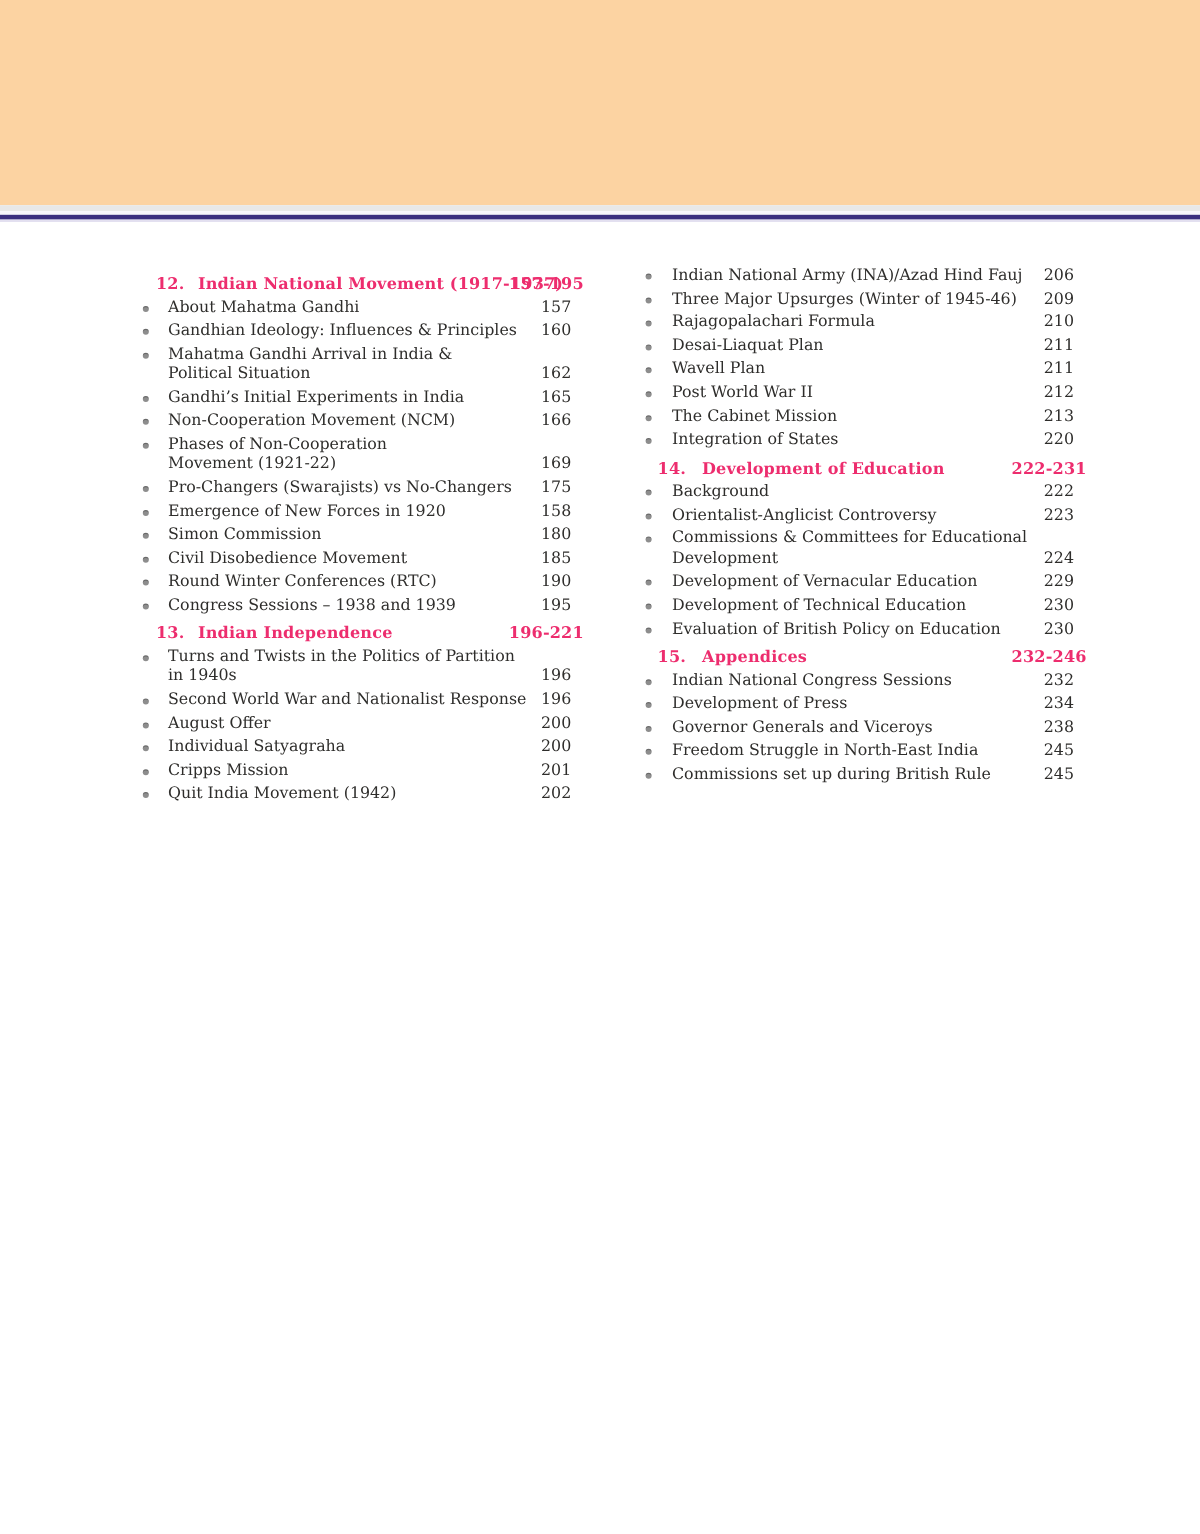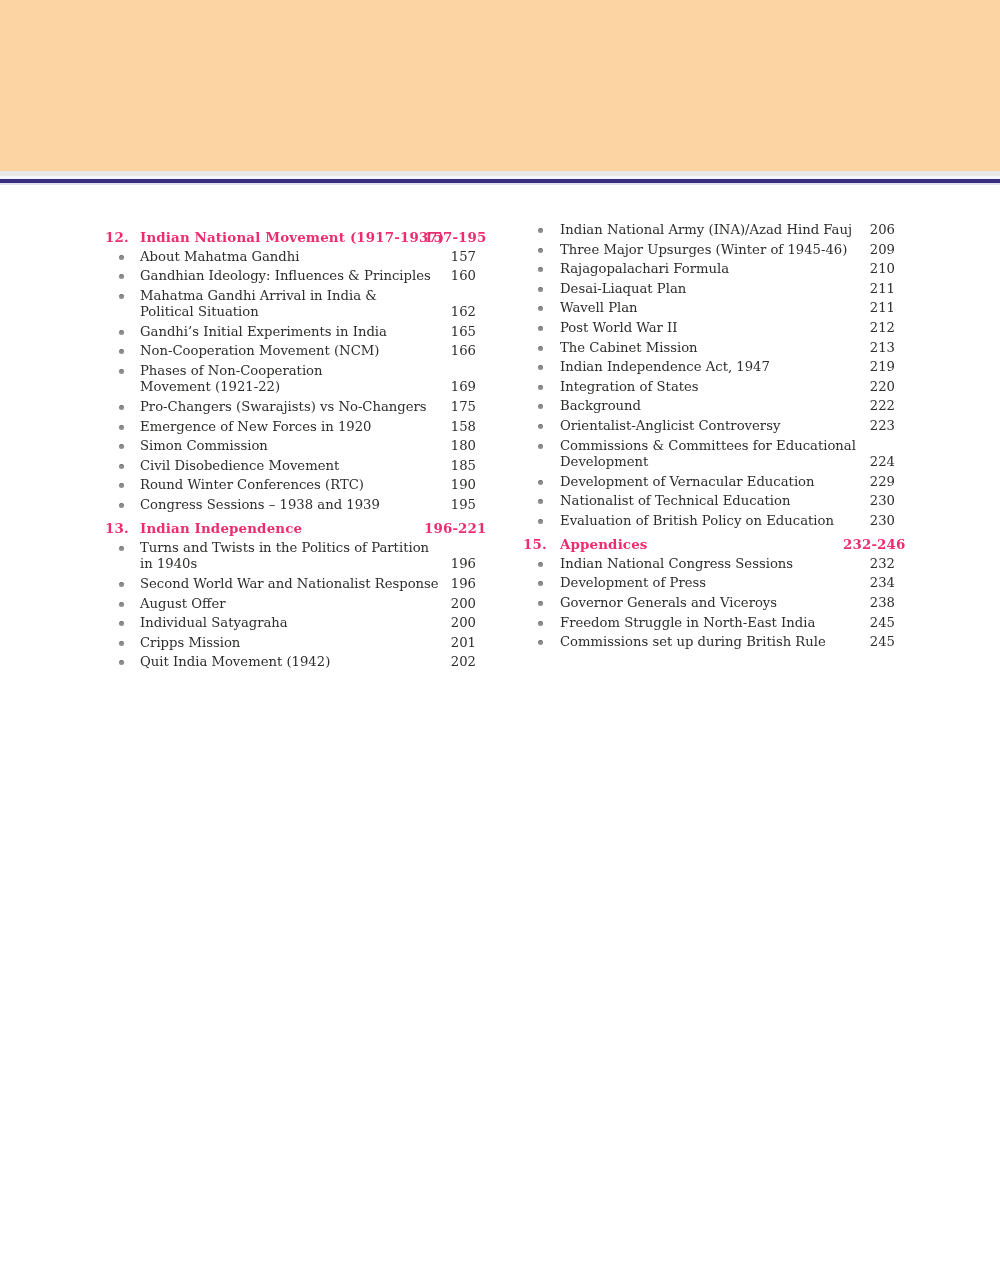--- a/index.html
+++ b/index.html
@@ -27,21 +27,21 @@
   .row.heading{margin-top:7px;color:var(--accent);font-weight:bold;font-size:13.4px;letter-spacing:0.15px;}
   .num-col{flex:none;width:35px;}
   .toc-col.right .num-col{width:37px;}
   .text-col{flex:1;min-width:0;}
   .line{line-height:16.4px;white-space:nowrap;}
   .page-col{flex:none;width:52px;text-align:right;align-self:flex-end;line-height:16.4px;white-space:nowrap;}
   .heading .page-col{color:var(--accent);}
   .bullet{display:block;width:5px;height:5px;border-radius:50%;background:var(--bullet);margin-top:6px;box-shadow:0 1px 0 rgba(0,0,0,0.25) inset;}
   .toc-col.left .bullet{margin-left:14px;}
   .toc-col.right .bullet{margin-left:15px;}
-  .chap-num{line-height:16.4px;}
+  .chap-num{line-height:16.4px;margin-left:25px;}
 </style>
 </head>
 <body>
 
 <div class="banner"></div>
 <div class="strip-gray"></div>
 <div class="strip-light"></div>
 <div class="strip-purple"></div>
 <div class="strip-lav"></div>
 
@@ -293,35 +293,33 @@
         <div class="text-col">
           <div class="line">The Cabinet Mission</div>
         </div>
         <div class="page-col">213</div>
       </div>
       <div class="row">
         <div class="num-col">
           <span class="bullet"></span>
         </div>
         <div class="text-col">
-          <div class="line">Indian Independence Act, 1947</div>
-        </div>
-        <div class="page-col">219</div>
-      </div>
-      <div class="row">
-        <div class="num-col">
-          <span class="bullet"></span>
-        </div>
-        <div class="text-col">
           <div class="line">Integration of States</div>
         </div>
         <div class="page-col">220</div>
       </div>
     </div>
     <div class="toc-section">
+      <div class="row heading">
+        <div class="num-col chap-num">14.</div>
+        <div class="text-col">
+          <div class="line">Development of Education</div>
+        </div>
+        <div class="page-col">222-231</div>
+      </div>
       <div class="row">
         <div class="num-col">
           <span class="bullet"></span>
         </div>
         <div class="text-col">
           <div class="line">Background</div>
         </div>
         <div class="page-col">222</div>
       </div>
       <div class="row">
@@ -350,21 +348,21 @@
         <div class="text-col">
           <div class="line">Development of Vernacular Education</div>
         </div>
         <div class="page-col">229</div>
       </div>
       <div class="row">
         <div class="num-col">
           <span class="bullet"></span>
         </div>
         <div class="text-col">
-          <div class="line">Nationalist of Technical Education</div>
+          <div class="line">Development of Technical Education</div>
         </div>
         <div class="page-col">230</div>
       </div>
       <div class="row">
         <div class="num-col">
           <span class="bullet"></span>
         </div>
         <div class="text-col">
           <div class="line">Evaluation of British Policy on Education</div>
         </div>

